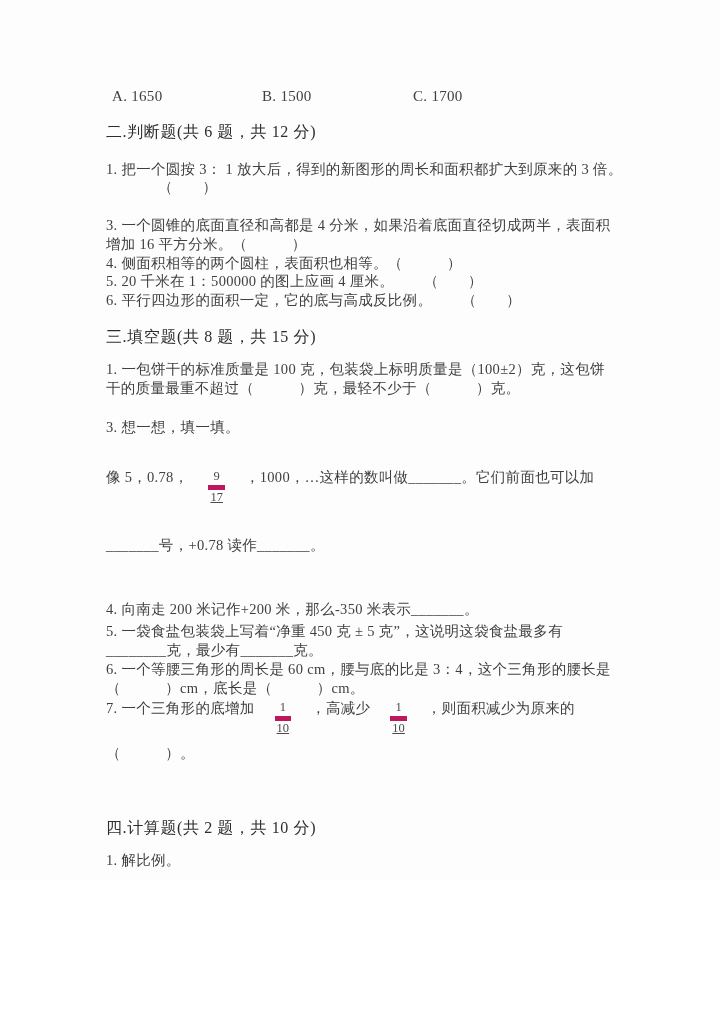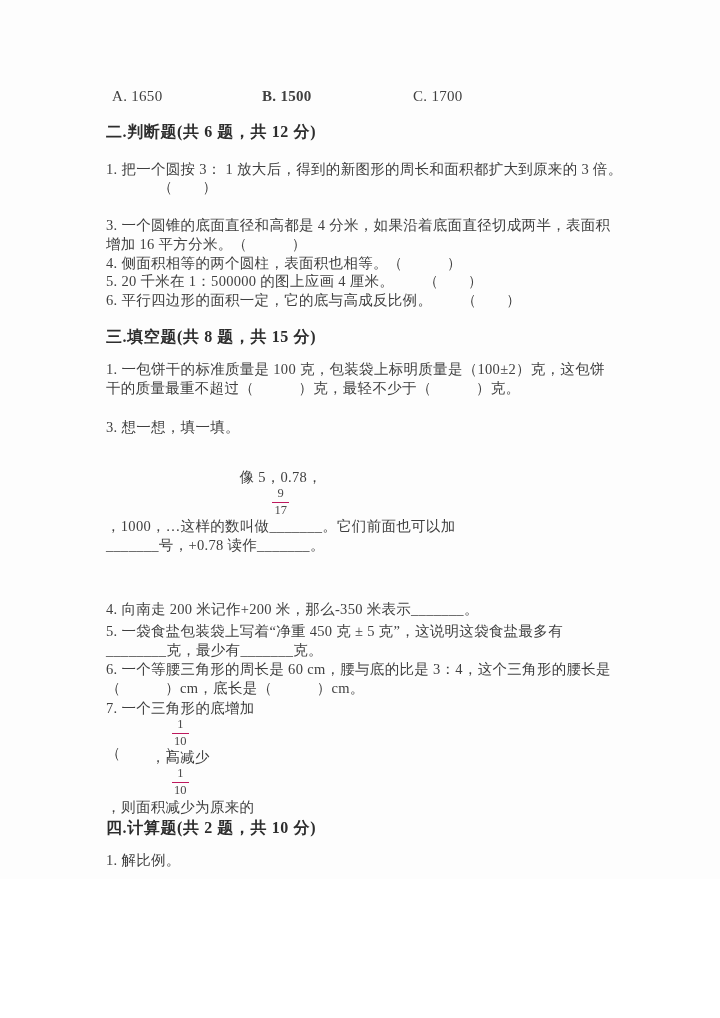--- a/index.html
+++ b/index.html
@@ -22,54 +22,53 @@
     line-height: 17px;
     letter-spacing: 0.3px;
     white-space: nowrap;
     color: #3f3f3f;
   }
   .indent1 { left: 158px; }
   .heading {
     position: absolute;
     left: 106px;
     font-size: 16px;
-    font-weight: 700;
+    font-weight: 400;
     letter-spacing: 0.6px;
     white-space: nowrap;
     color: #2d2d2d;
   }
   .opt {
     position: absolute;
     top: 88px;
     font-size: 15px;
     letter-spacing: 0.3px;
     white-space: nowrap;
   }
   .opt-a { left: 112px; }
-  .opt-b { left: 262px; font-weight: bold; }
+  .opt-b { left: 262px; }
   .opt-c { left: 413px; }
   .frac-row {
     display: flex;
-    align-items: center;
     height: 44px;
-    flex-direction: column;
   }
   .frac {
     display: inline-flex;
     flex-direction: column;
     align-items: center;
     font-size: 12.5px;
     line-height: 1.25;
     margin: 0 20px;
     color: #4a4a4a;
     letter-spacing: 0;
   }
   .frac .den {
-    border-top: 1px solid #be185d;
+    border-top: 5px solid #be185d;
     padding: 0 2px;
+    text-decoration: underline;
   }
 </style>
 </head>
 <body>
 
 <div class="page">
 
   <span class="opt opt-a">A. 1650</span>
   <span class="opt opt-b">B. 1500</span>
   <span class="opt opt-c">C. 1700</span>

